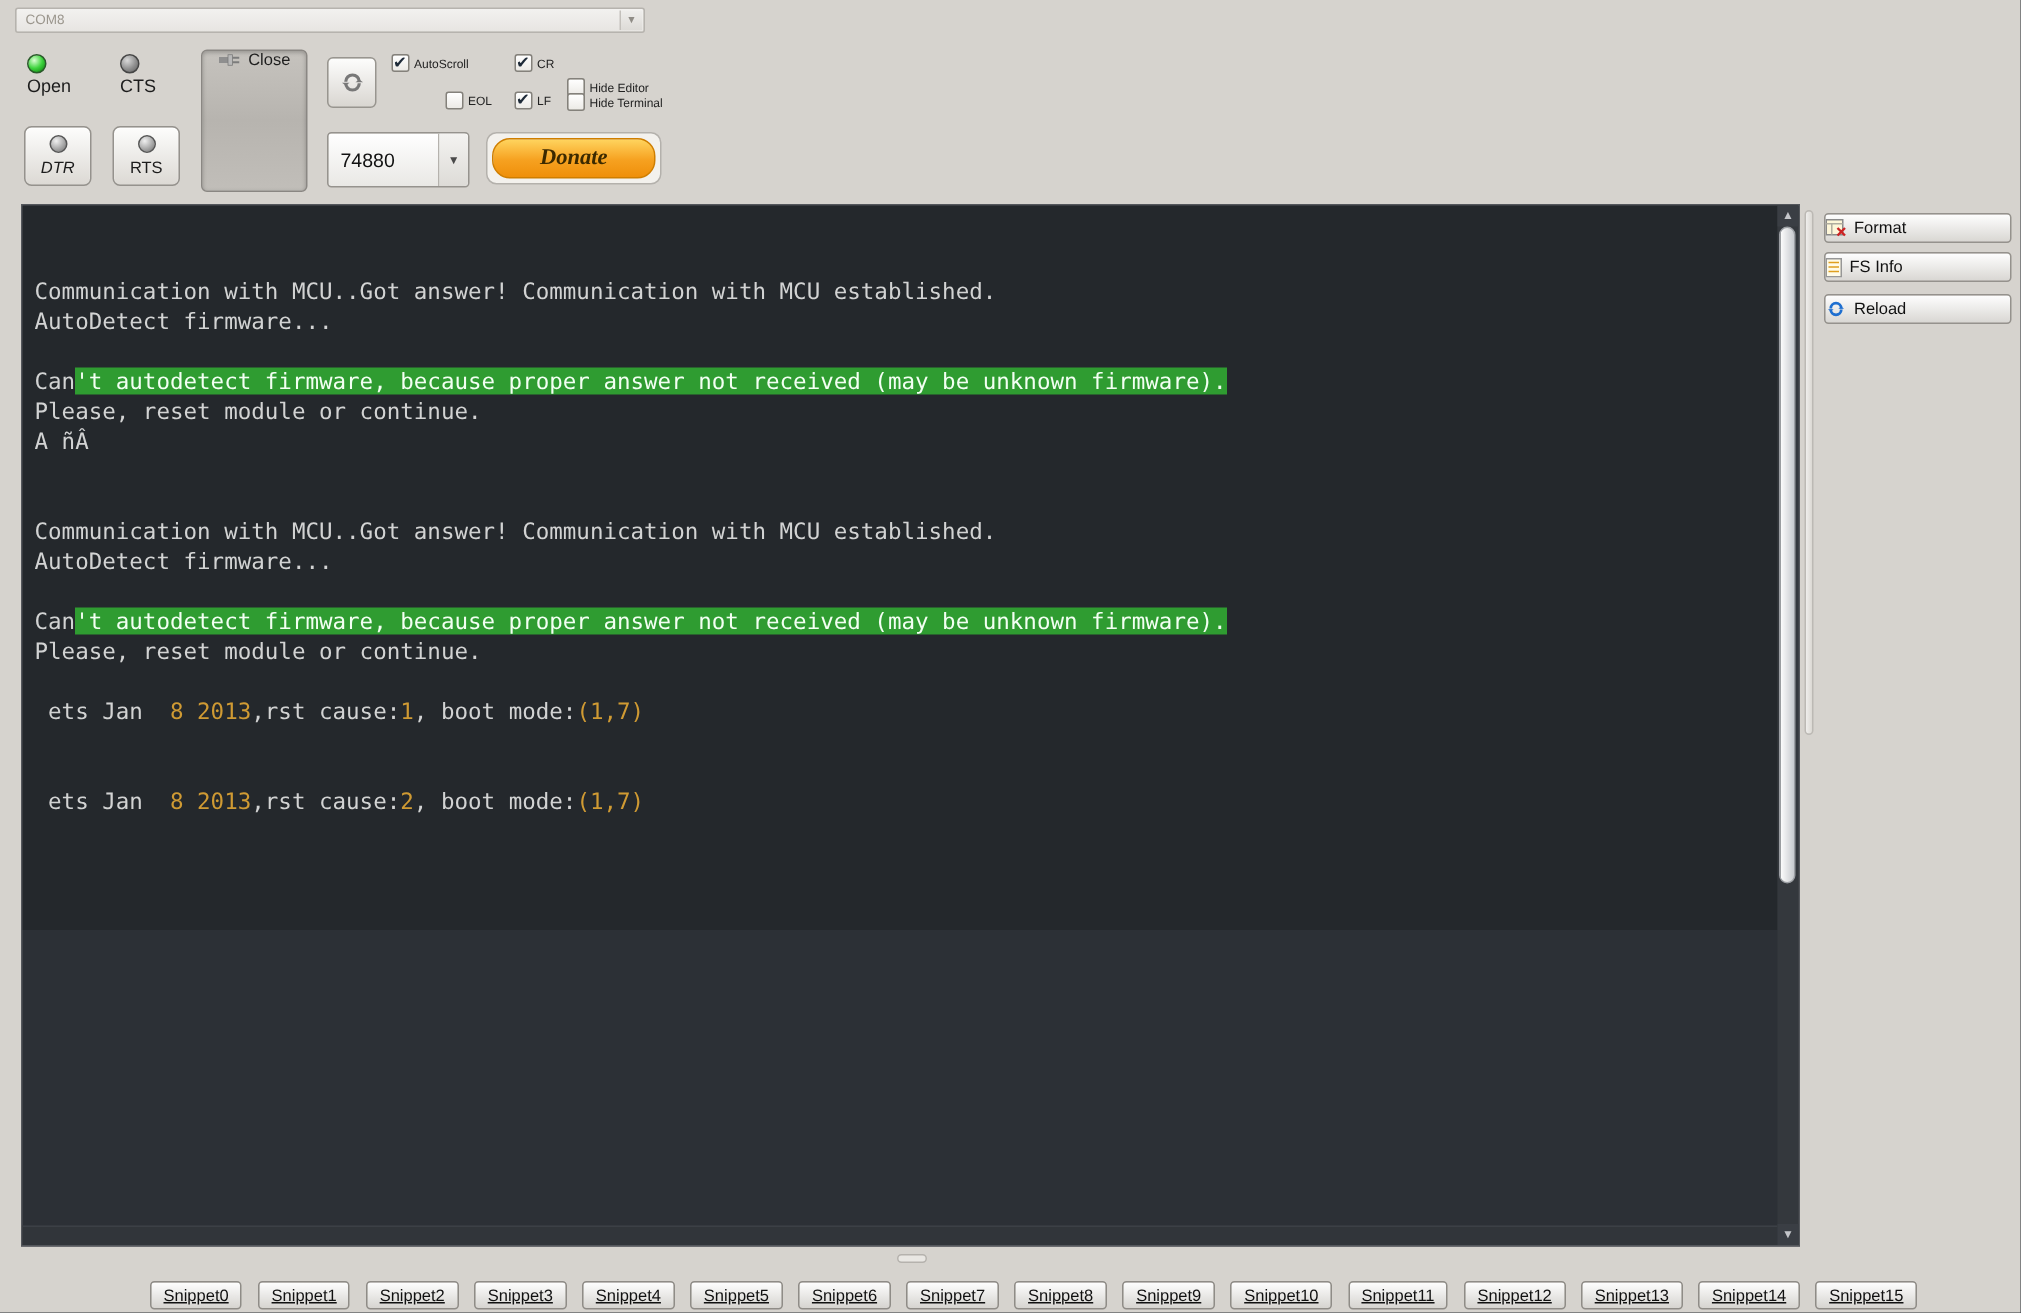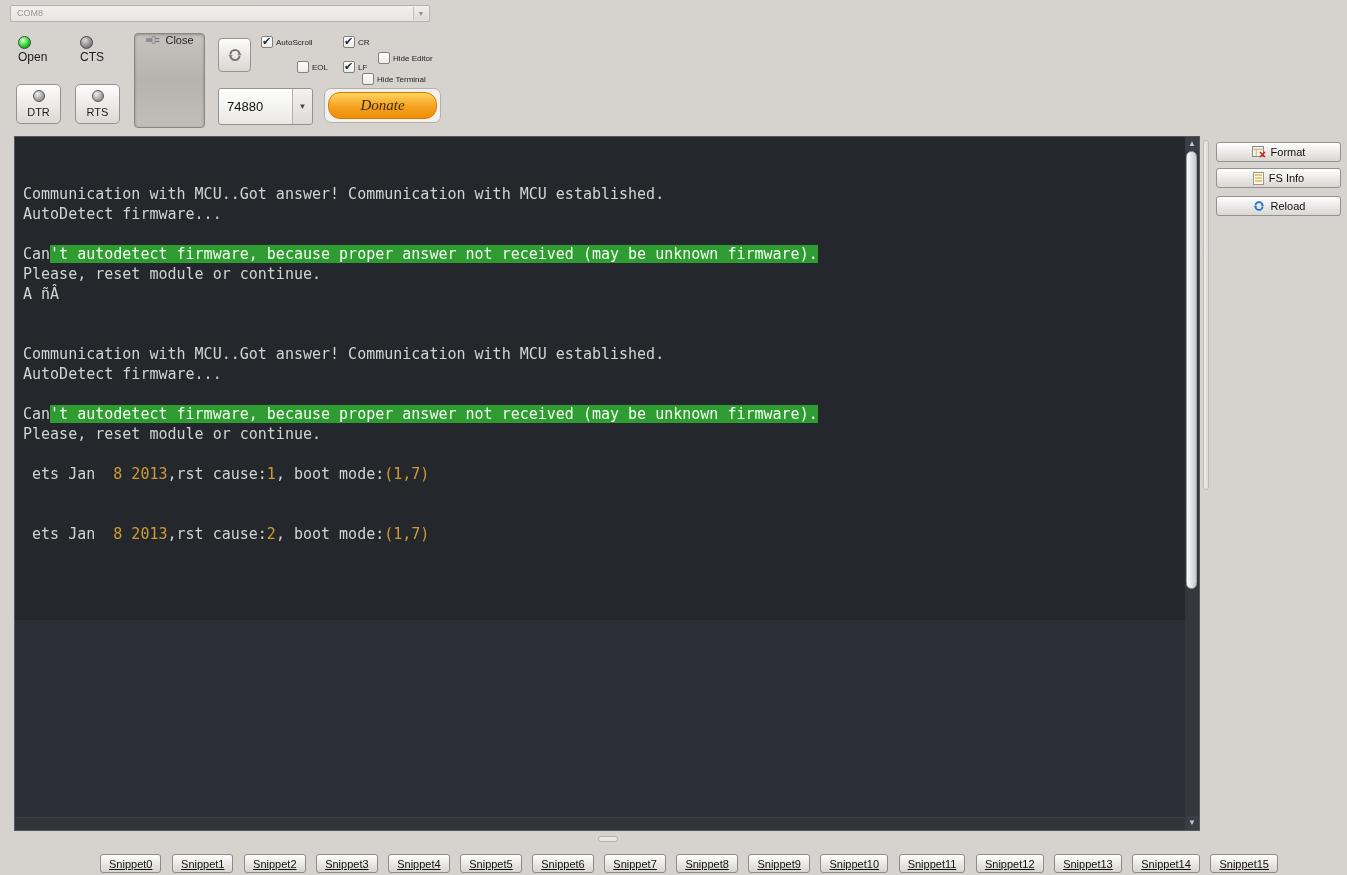--- a/index.html
+++ b/index.html
@@ -96,21 +96,21 @@
     left:324px; top:88px; width:117px; height:35px;
     background:#f3f1ed; border:1px solid #b4b1ac; border-radius:7px;
     display:flex; align-items:stretch; justify-content:stretch; padding:3px;
   }
   .donate-inner {
     flex:1; border-radius:12px;
     background: linear-gradient(#ffd45e,#f6a120 55%, #ef8f0a);
     border:1px solid #cf7e00;
     display:flex; align-items:center; justify-content:center;
     font-family:"Liberation Serif", serif;
-    font-style:italic; font-weight:normal; font-size:15px; color:#3c2a00;
+    font-style:italic; font-weight:bold; font-size:15px; color:#3c2a00;
   }
 
   
   .terminal {
     left:14px; top:136px; width:1186px; height:695px;
     background:#2c3036;
     border:1px solid #54575c;
     overflow:hidden;
   }
   .term-content {
@@ -151,21 +151,21 @@
   .h-grip {
     left:598px; top:836px; width:20px; height:6px;
     background:#e9e7e3; border:1px solid #b5b2ad; border-radius:3px;
   }
 
   
   .side-btn {
     left:1216px; width:125px; height:20px;
     background: linear-gradient(#fefefe,#d9d7d3);
     border:1px solid #95928d; border-radius:3px;
-    display:flex; align-items:center; justify-content:center; gap:5px;
+    display:flex; align-items:center; gap:5px;
     font-size:11px; color:#111;
   }
 
   
   .snippet-row {
     left:100px; top:854px; width:1178px; height:19px;
     display:flex; justify-content:space-between;
   }
   .snippet-btn {
     height:19px; padding:0 8px;
@@ -231,26 +231,26 @@
   <span class="cb-label">CR</span>
 </label>
 <label class="abs cb on" style="left:343px; top:61px;">
   <span class="box"></span>
   <span class="cb-label">LF</span>
 </label>
 <label class="abs cb" style="left:378px; top:37px;margin-top:15px;">
   <span class="box"></span>
   <span class="cb-label">Hide Editor</span>
 </label>
-<label class="abs cb" style="left:362px; top:62px;margin-top:11px;">
+<label class="abs cb" style="left:378px; top:62px;">
   <span class="box"></span>
   <span class="cb-label">Hide Terminal</span>
 </label>
 
-<div class="abs raised-btn" style="left:16px; top:84px; width:45px; height:40px;">
+<div class="abs raised-btn" style="left:16px; top:84px; width:45px; height:40px;font-style:italic;">
   <span class="led led-gray" style="width:12px;height:12px;"></span>
   <span class="led-label">DTR</span>
 </div>
 <div class="abs raised-btn" style="left:75px; top:84px; width:45px; height:40px;">
   <span class="led led-gray" style="width:12px;height:12px;"></span>
   <span class="led-label">RTS</span>
 </div>
 
 <div class="abs baud-combo">
   <span>74880</span>

